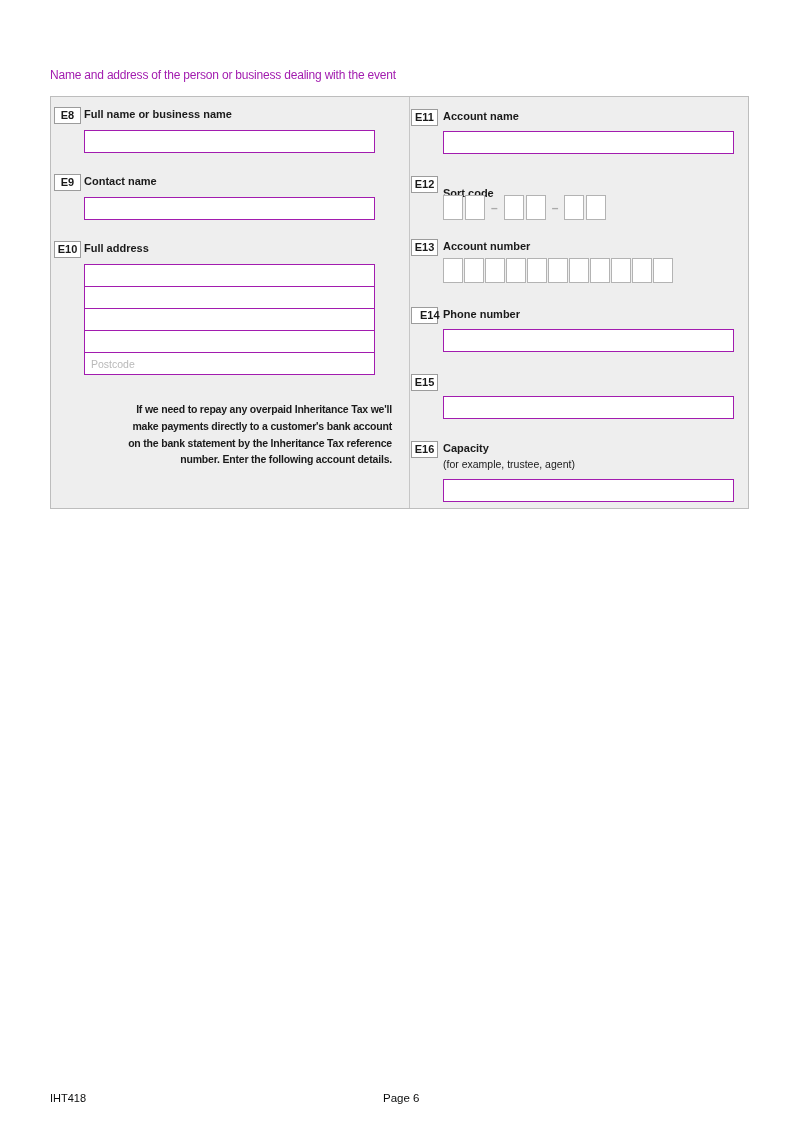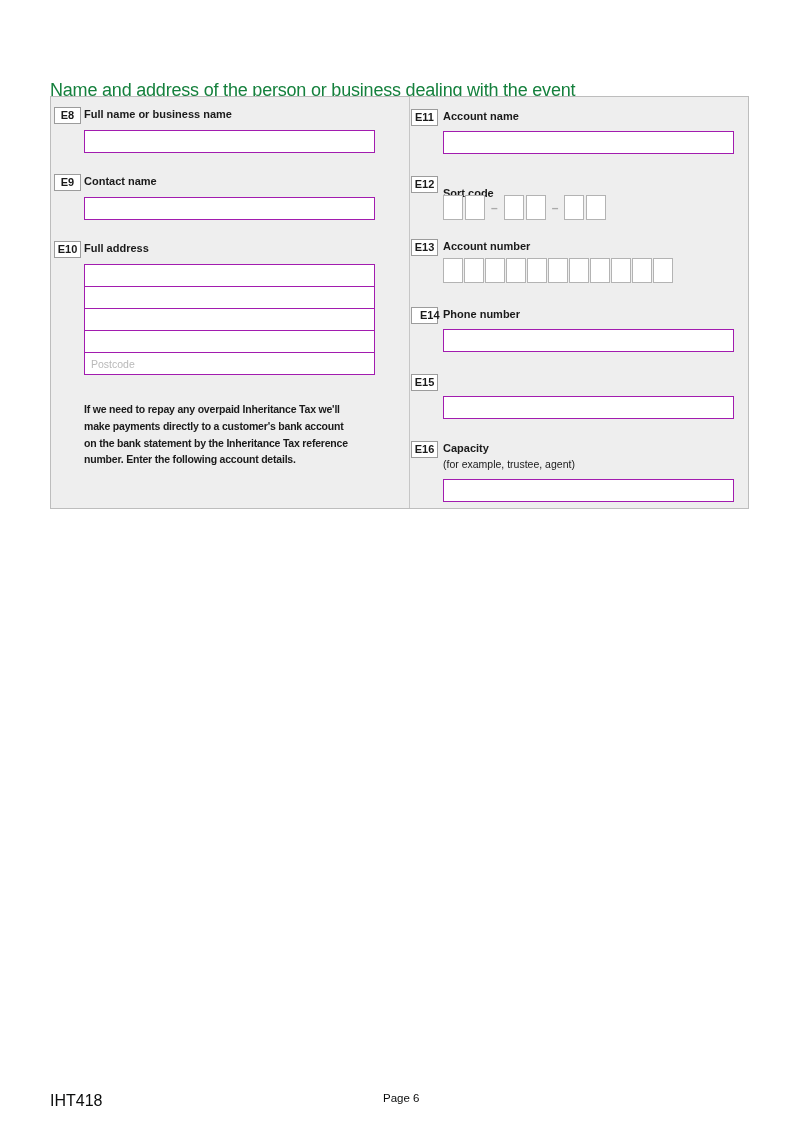--- a/index.html
+++ b/index.html
@@ -1,20 +1,20 @@
 <!DOCTYPE html>
 <html><head>
 <meta charset="utf-8">
 <style>
   * { margin:0; padding:0; box-sizing:border-box; }
   body { background:#ffffff; font-family:"Liberation Sans", sans-serif; color:#1a1a1a; }
   .page { position:relative; width:800px; height:1130px; background:#ffffff; overflow:hidden; }
 
-  .title { position:absolute; left:50px; top:80px; font-size:18px; font-weight:400;
-           letter-spacing:-0.2px; color:#15803d; white-space:nowrap; }
+  .title { position:absolute; left:50px; top:68px; font-size:12px; font-weight:400;
+           letter-spacing:-0.2px; color:#a21caf; white-space:nowrap; }
 
   .panel { position:absolute; left:50px; top:96px; width:699px; height:413px;
            background:#eeeeee; border:1px solid #bdbdbd; }
   .vdivider { position:absolute; left:358px; top:0; bottom:0; width:1px; background:#c6c6c6; }
 
   .refbox { position:absolute; width:27px; height:17px; background:#ffffff;
             border:1px solid #9c9c9c; font-size:11px; font-weight:700; color:#1a1a1a;
             text-align:center; line-height:15px; }
   .flabel { position:absolute; font-size:11px; font-weight:700; color:#1a1a1a; white-space:nowrap; }
   .fhint  { position:absolute; font-size:10.5px; font-weight:400; color:#1a1a1a; white-space:nowrap; }
@@ -24,24 +24,24 @@
                 padding:0 6px; }
   input.field::placeholder { color:#b9b9b9; opacity:1; font-size:10.5px; }
 
   .boxrow { position:absolute; display:flex; align-items:center; }
   .scgroup { display:flex; }
   .sc-cell { width:20px; height:25px; background:#ffffff; border:1px solid #b3b3b3; margin-right:2px; }
   .an-cell { width:20px; height:25px; background:#ffffff; border:1px solid #b3b3b3; margin-right:1px; }
   .dash { color:#aaaaaa; font-weight:700; font-size:12px; margin:0 6px 0 4px; }
 
   .note { position:absolute; left:33px; top:304px; width:308px; font-size:10.5px; font-weight:700;
-          letter-spacing:-0.2px; line-height:16.8px; color:#1a1a1a; }
+          letter-spacing:-0.2px; line-height:16.8px; color:#1a1a1a;text-align:right; }
   .note div { white-space:nowrap; }
 
-  .footer-form { position:absolute; left:50px; top:1092px; font-size:16px; color:#0b0c0c;text-align:right; }
+  .footer-form { position:absolute; left:50px; top:1092px; font-size:11px; color:#0b0c0c;text-align:right; }
   .footer-page { position:absolute; left:383px; top:1092px; font-size:11.5px; color:#0b0c0c; }
 </style>
 </head>
 <body>
 
 <div class="page">
 
   <div class="title">Name and address of the person or business dealing with the event</div>
 
   <div class="panel">

